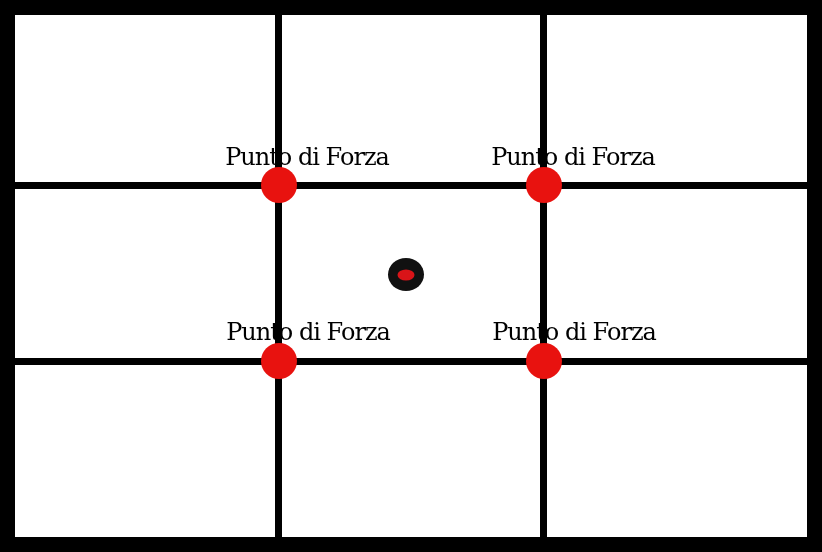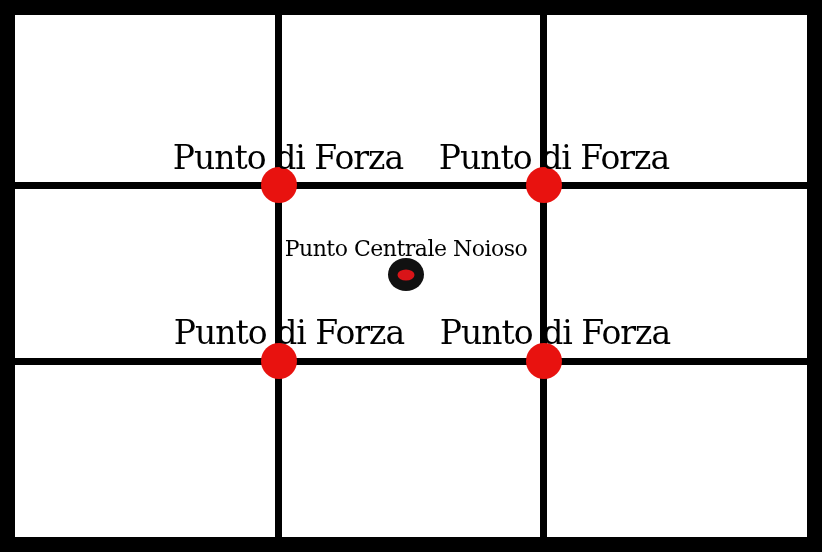--- a/index.html
+++ b/index.html
@@ -46,23 +46,24 @@
     background: var(--strong-point, #e8120f);
   }
   .dot.tl { left: 246px; top: 152px; }
   .dot.tr { left: 511px; top: 152px; }
   .dot.bl { left: 246px; top: 328px; }
   .dot.br { left: 511px; top: 328px; }
 
   .sp-label {
     position: absolute;
     transform: translate(-50%, -50%);
-    font-size: 33px;
+    font-size: 24px;
     letter-spacing: -1px;
     white-space: nowrap;
+    margin-left: 19px;
   }
   .sp-label.tl { left: 273px; top: 142px; }
   .sp-label.tr { left: 539px; top: 142px; }
   .sp-label.bl { left: 274px; top: 317px; }
   .sp-label.br { left: 540px; top: 317px; }
 
   .center-label {
     position: absolute;
     left: 391px; top: 233px;
     transform: translate(-50%, -50%);
@@ -117,21 +118,20 @@
     <div class="dot tl"></div>
     <div class="dot tr"></div>
     <div class="dot bl"></div>
     <div class="dot br"></div>
 
     <div class="sp-label tl">Punto di Forza</div>
     <div class="sp-label tr">Punto di Forza</div>
     <div class="sp-label bl">Punto di Forza</div>
     <div class="sp-label br">Punto di Forza</div>
 
-    <div class="center-label">Punto Centrale Noioso</div>
 
     <div class="center-dot">
       <div class="core"></div>
     </div>
 
 
   </div>
 </div>
 
 </body></html>

